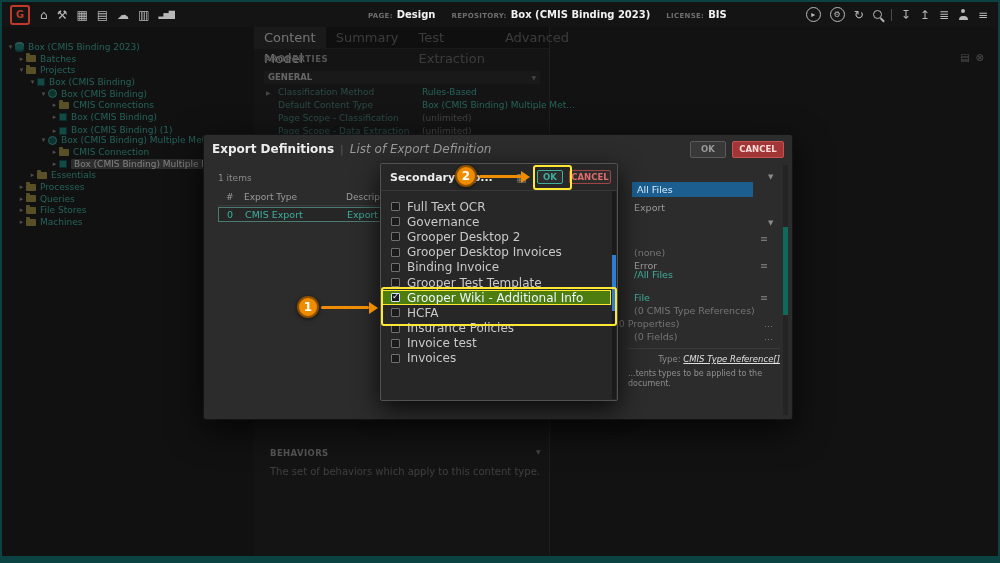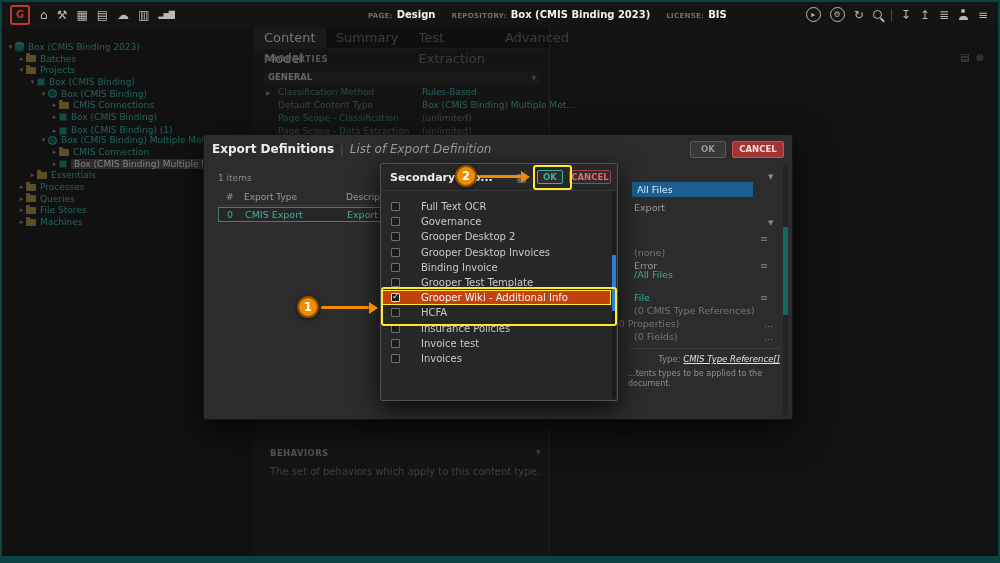--- a/index.html
+++ b/index.html
@@ -106,23 +106,23 @@
          border:1px solid #515151;border-radius:2px;box-shadow:0 8px 26px rgba(0,0,0,.8);
          z-index:15;box-sizing:border-box;}
   .popup-header{height:27px;display:flex;align-items:center;padding:0 6px 0 9px;gap:6px;border-bottom:1px solid #383838;box-sizing:border-box;}
   .popup-title{font-size:11px;font-weight:bold;color:#ededed;flex:1;white-space:nowrap;}
   .popup-grid-icon{color:#8a8a8a;font-size:11px;}
   .btn-ok-popup{width:26px;height:14px;line-height:12px;text-align:center;font-size:8.5px;font-weight:bold;
                 color:#3fae9f;background:#2d2d2d;border:1px solid #3fae9f;border-radius:2px;box-sizing:border-box;margin-left:4px;}
   .btn-cancel-popup{width:42px;height:14px;line-height:12px;text-align:center;font-size:8.5px;font-weight:bold;
                 color:#e06c6c;background:#2d2d2d;border:1px solid #a04545;border-radius:2px;box-sizing:border-box;}
   .popup-list{position:absolute;left:0;top:27px;right:6px;bottom:0;padding-top:8px;}
-  .opt-row{height:15.2px;display:flex;align-items:center;padding-left:10px;gap:21px;font-size:10px;color:#c9c9c9;white-space:nowrap;}
+  .opt-row{height:15.2px;display:flex;align-items:center;padding-left:10px;gap:7px;font-size:12px;color:#c9c9c9;white-space:nowrap;}
   .opt-row.hl-text{color:#4da6ff;}
-  .opt-row.hl-row{background:#c2410c;color:#eef6ff;outline:1.5px solid #ffe733;outline-offset:-1.5px;}
+  .opt-row.hl-row{background:#4d7c0f;color:#eef6ff;outline:1.5px solid #ffe733;outline-offset:-1.5px;}
   .cb{width:9px;height:9px;border:1px solid #6f6f6f;background:#1b1b1b;border-radius:1px;position:relative;
       flex:0 0 9px;box-sizing:border-box;}
   .cb.checked{border-color:#4da6ff;}
   .cb.checked::after{content:'\2713';position:absolute;left:0;top:-3px;font-size:9px;color:#4da6ff;}
   .opt-row.hl-row .cb.checked{border-color:#cfe6ff;}
   .opt-row.hl-row .cb.checked::after{color:#e6f3ff;}
   .popup-scroll{position:absolute;right:1px;top:27px;width:4px;bottom:1px;background:#1b1b1b;}
   .popup-scroll-thumb{position:absolute;left:0;top:64px;width:4px;height:56px;background:#2d7dd2;}
 
   

